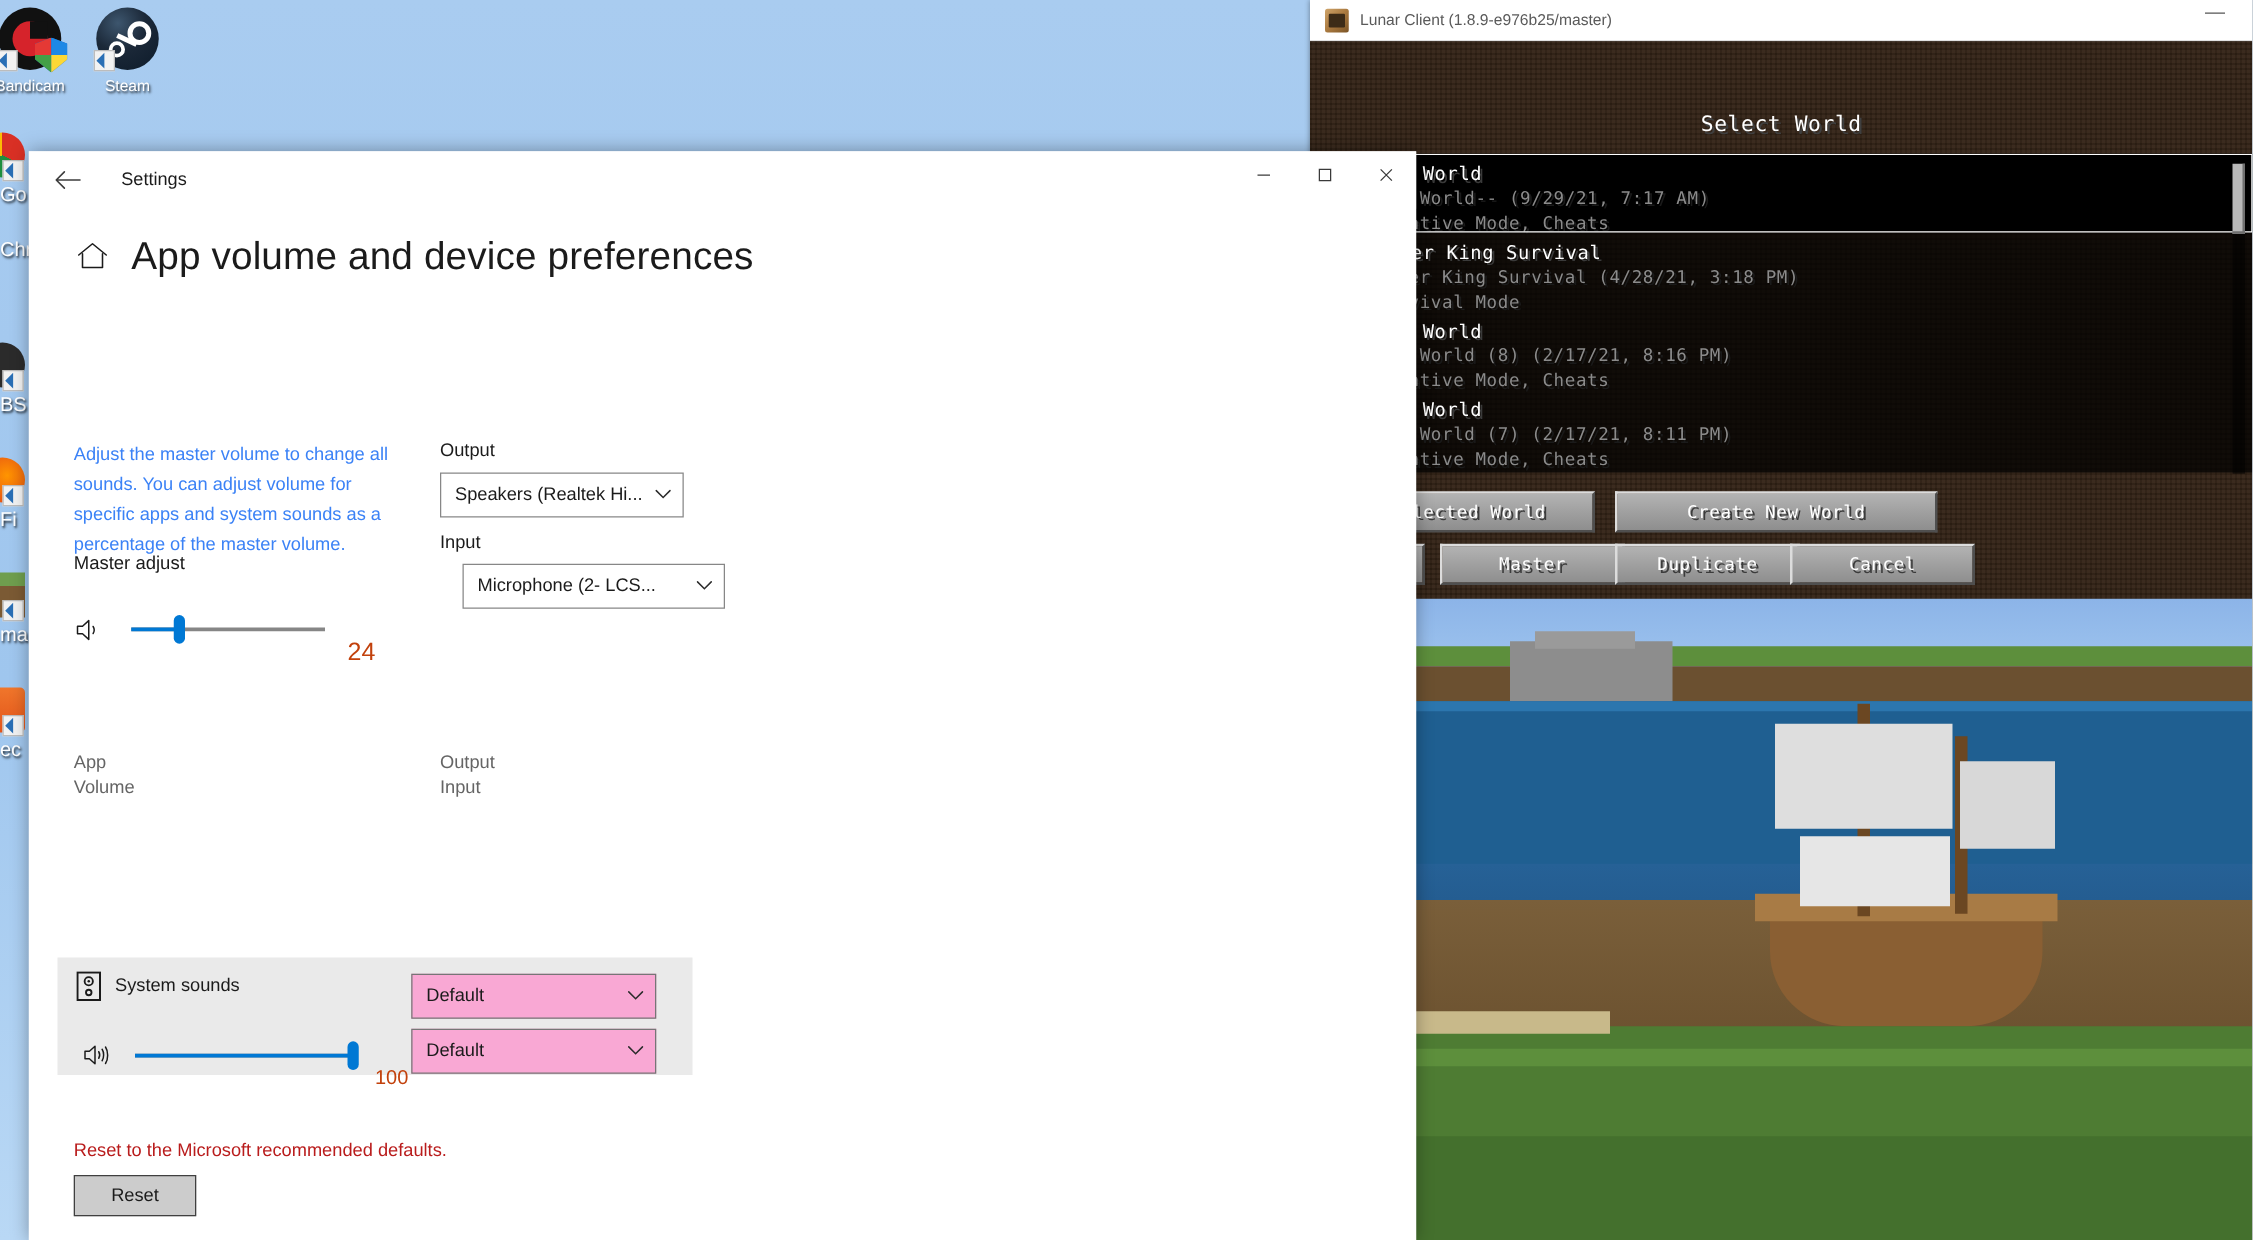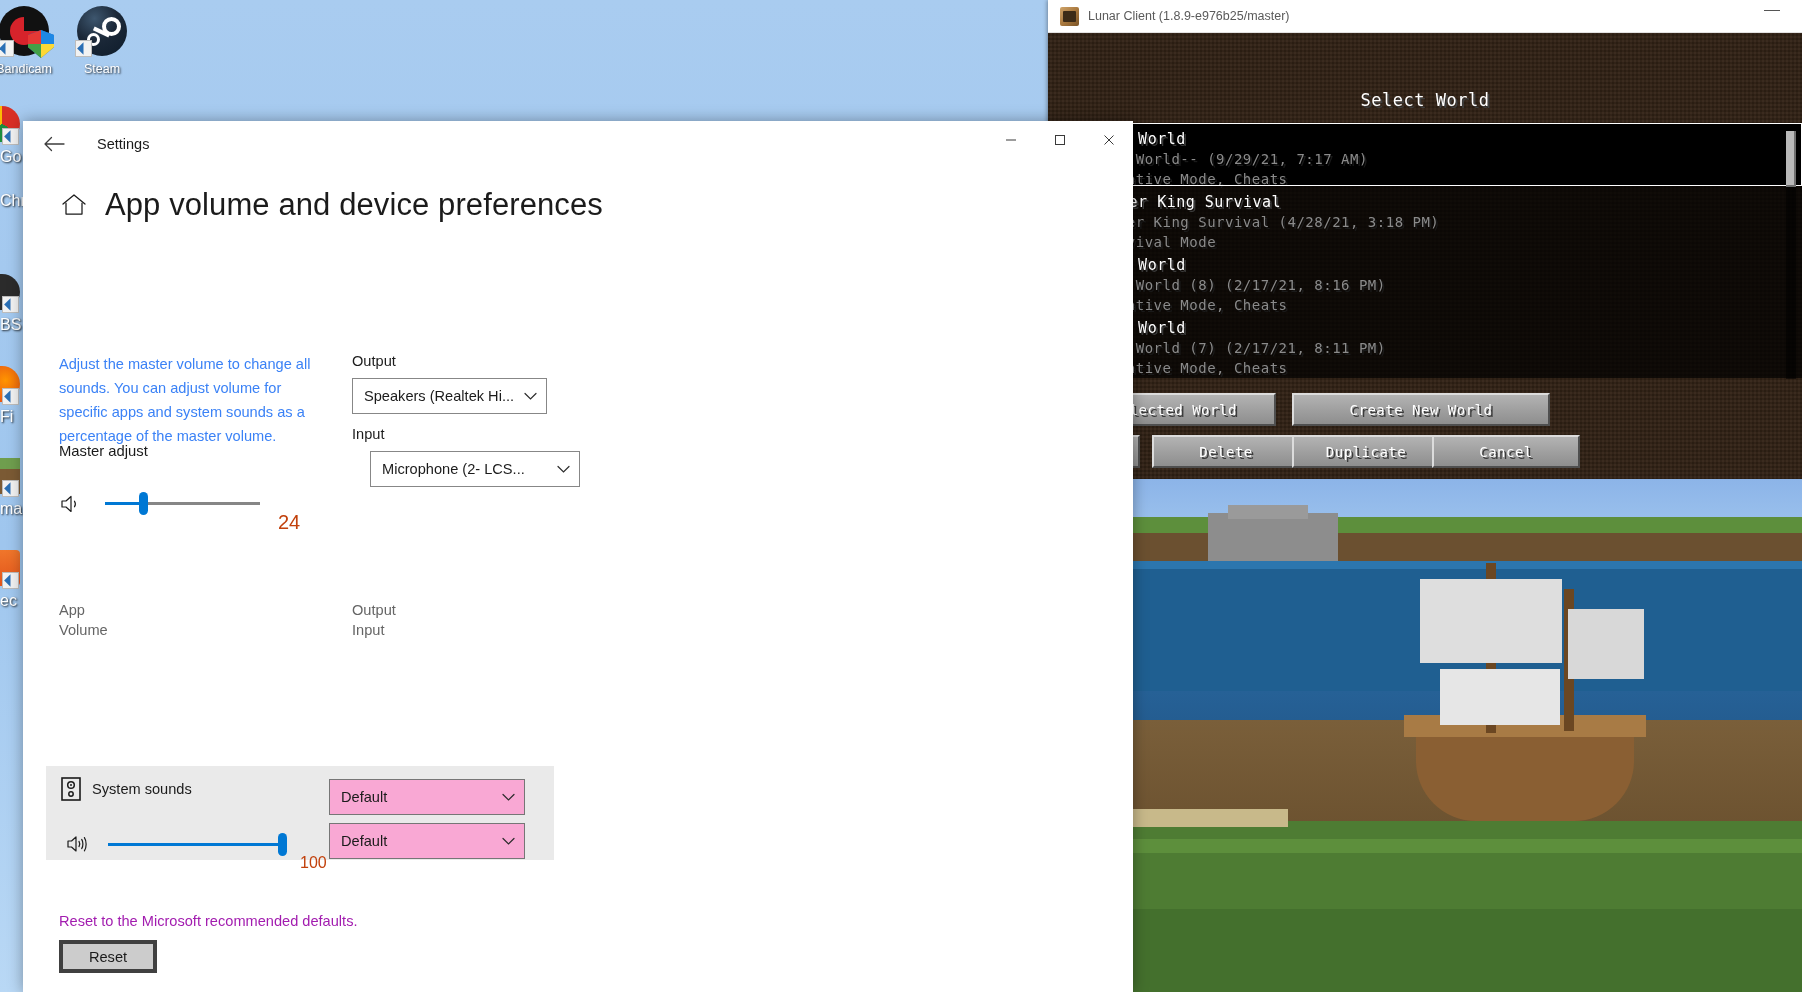--- a/index.html
+++ b/index.html
@@ -272,25 +272,25 @@
   .col-head { position:absolute; font-size:14.6px; color:#656565; line-height:20px; }
 
   .app-row {
     position:absolute; left:23px; top:543px;
     width: 508px; height: 94px;
     background: #eaeaea;
   }
   .app-row .app-name { position:absolute; left:46px; top:15px; font-size:14.6px; color:#1b1b1b; }
   .sys-icon { position:absolute; left:15px; top:11px; width:20px; height:24px; }
 
-  .reset-desc { position:absolute; left:36px; top:690px; font-size:14.6px; color:#a21caf; }
+  .reset-desc { position:absolute; left:36px; top:690px; font-size:14.6px; color:#b91c1c; }
   .reset-btn {
     position:absolute; left:36px; top:717px;
     width:98px; height:33px;
-    background:#cccccc; border:4px solid #404040;
+    background:#cccccc; border:1px solid #404040;
     font-size:14.6px; color:#1b1b1b;
     display:flex; align-items:center; justify-content:center;
   }
 </style>
 </head>
 <body>
 
 <div id="screen">
 
   <div class="desktop-icon" style="left:-22px; top:6px;">
@@ -392,21 +392,21 @@
         <span>Play Selected World</span>
       </div>
       <div class="mc-btn mc-font" style="left:244px; top:360px; width:258px; height:33px;">
         <span>Create New World</span>
       </div>
 
       <div class="mc-btn mc-font" style="left:-56px; top:402px; width:148px; height:33px;">
         <span>Rename</span>
       </div>
       <div class="mc-btn mc-font" style="left:104px; top:402px; width:148px; height:33px;">
-        <span>Delete</span>
+        <span>Master</span>
       </div>
       <div class="mc-btn mc-font" style="left:244px; top:402px; width:148px; height:33px;">
         <span>Duplicate</span>
       </div>
       <div class="mc-btn mc-font" style="left:384px; top:402px; width:148px; height:33px;">
         <span>Cancel</span>
       </div>
 
       <div class="mc-world-img">
 

